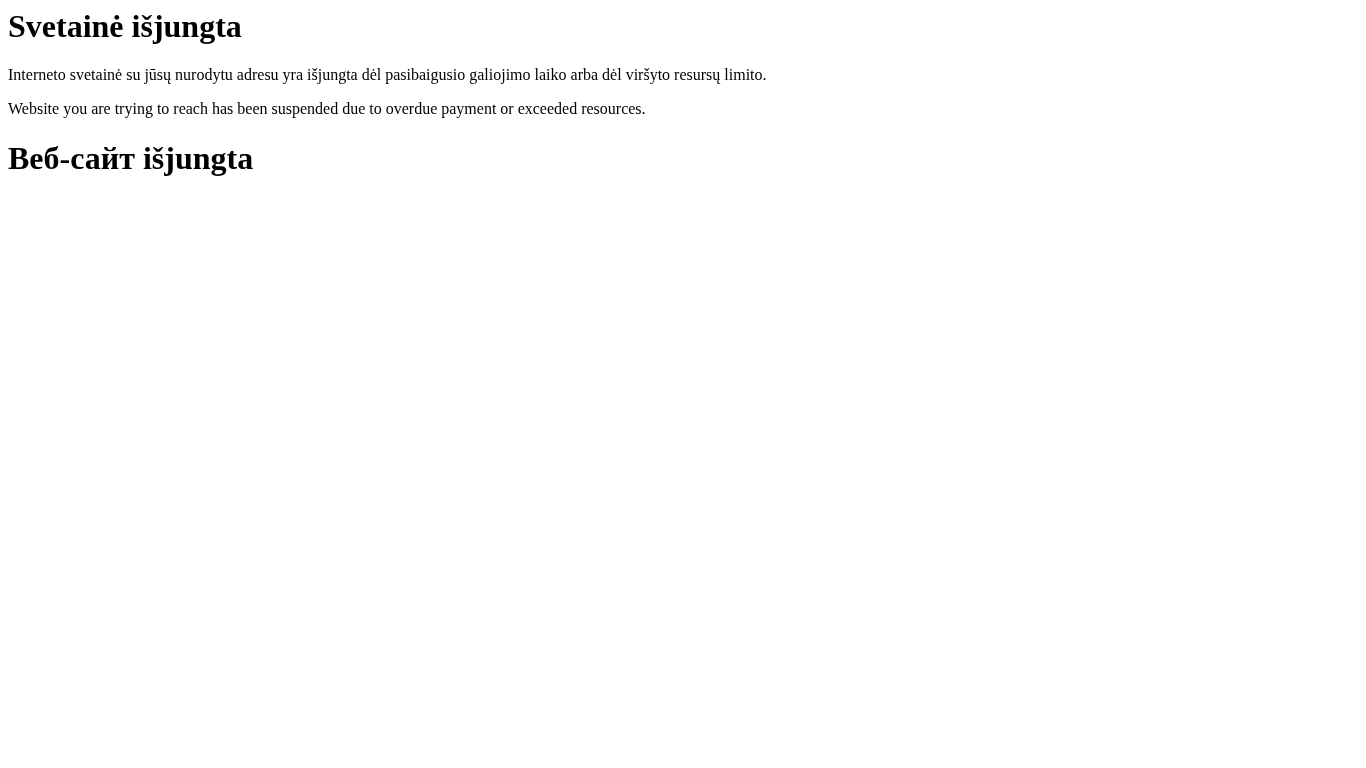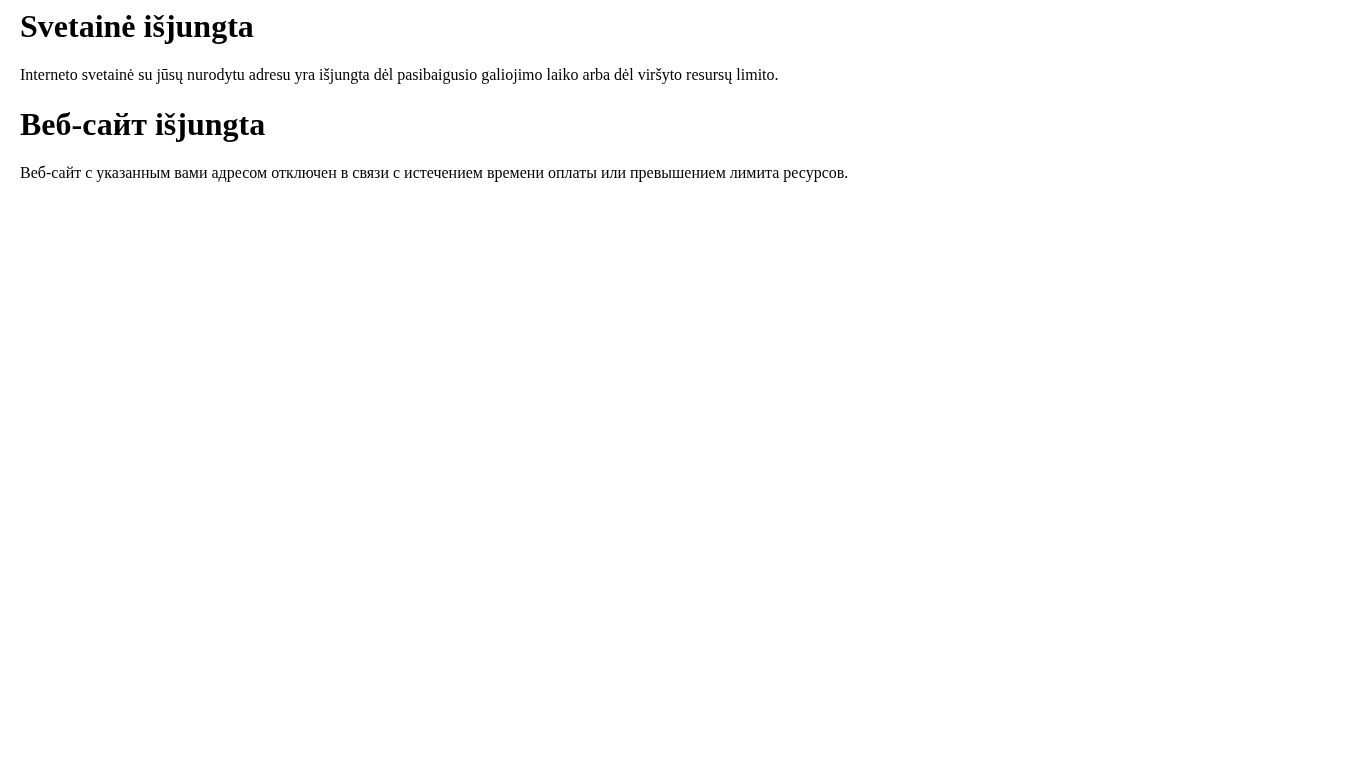--- a/index.html
+++ b/index.html
@@ -12,41 +12,41 @@
     font-family: "Liberation Serif", "DejaVu Serif", serif;
     font-size: 16px;
     line-height: normal;
   }
   .page {
     width: 100%;
   }
   h1.suspend-heading {
     font-size: 2em;
     font-weight: bold;
-    margin: 0.67em 12px;
+    margin: 0.67em 0;
   }
   section.suspend-section:first-of-type h1.suspend-heading {
     margin-top: 0;
   }
   p.suspend-message {
-    margin: 1em 12px;
+    margin: 1em 0;
     font-size: 1em;
   }
 </style>
 </head>
 <body>
 
 <main class="page">
 
   <section class="suspend-section">
     <h1 class="suspend-heading">Svetainė išjungta</h1>
     <p class="suspend-message">Interneto svetainė su jūsų nurodytu adresu yra išjungta dėl pasibaigusio galiojimo laiko arba dėl viršyto resursų limito.</p>
   </section>
 
   <section class="suspend-section">
+    <p class="suspend-message">Website you are trying to reach has been suspended due to overdue payment or exceeded resources.</p>
   </section>
 
   <section class="suspend-section">
     <h1 class="suspend-heading">Веб-сайт išjungta</h1>
-    <p class="suspend-message">Веб-сайт с указанным вами адресом отключен в связи с истечением времени оплаты или превышением лимита ресурсов.</p>
   </section>
 
 </main>
 
 </body></html>

